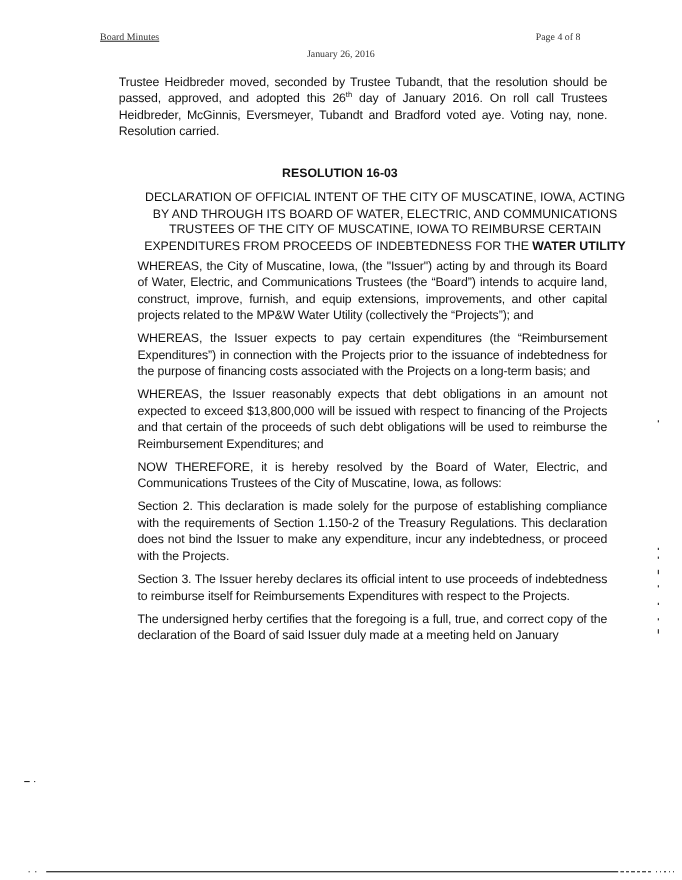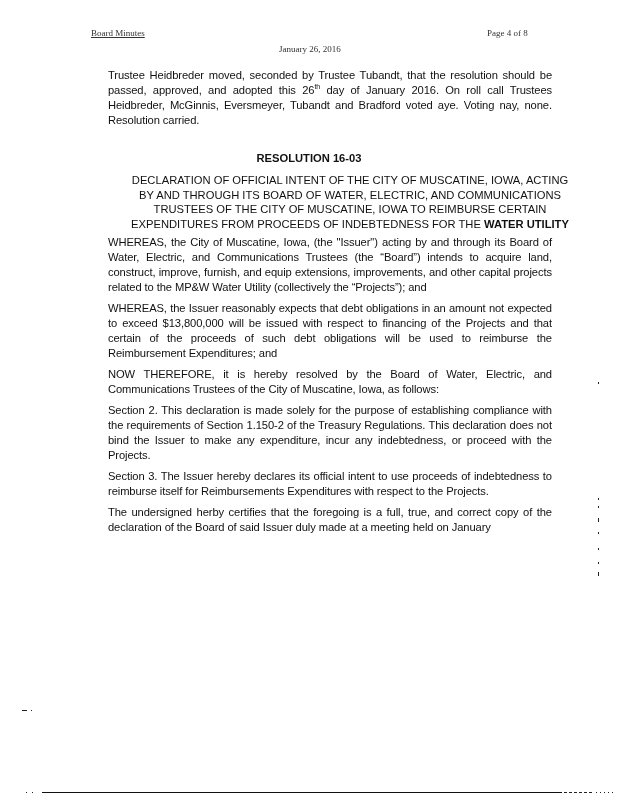--- a/index.html
+++ b/index.html
@@ -32,21 +32,21 @@
 
     .body-text {
       position: absolute;
       left: 108px;
       width: 444px;
       font-size: 11.2px;
       line-height: 15px;
       text-align: justify;
       letter-spacing: -0.1px;
     }
-    .para { margin: 0 0 6px 0; }
+    .para { margin: 0 0 6px 17px; }
 
     #p-intro { top: 68px; }
     #res-title {
       position: absolute;
       top: 152px;
       left: 0;
       width: 618px;
       text-align: center;
       font-weight: bold;
       font-size: 11.2px;
@@ -101,20 +101,21 @@
 </div>
 
 <div id="res-title">RESOLUTION 16-03</div>
 
 <div id="res-heading">
   <span>DECLARATION OF OFFICIAL INTENT OF THE CITY OF MUSCATINE, IOWA, ACTING BY AND THROUGH ITS BOARD OF WATER, ELECTRIC, AND COMMUNICATIONS TRUSTEES OF THE CITY OF MUSCATINE, IOWA TO REIMBURSE CERTAIN EXPENDITURES FROM PROCEEDS OF INDEBTEDNESS FOR THE </span><b>WATER UTILITY</b>
 </div>
 
 <div class="body-text" id="p-whereas">
   <p class="para">WHEREAS, the City of Muscatine, Iowa, (the "Issuer") acting by and through its Board of Water, Electric, and Communications Trustees (the “Board”) intends to acquire land, construct, improve, furnish, and equip extensions, improvements, and other capital projects related to the MP&amp;W Water Utility (collectively the “Projects”); and</p>
+  <p class="para">WHEREAS, the Issuer expects to pay certain expenditures (the “Reimbursement Expenditures”) in connection with the Projects prior to the issuance of indebtedness for the purpose of financing costs associated with the Projects on a long-term basis; and</p>
   <p class="para">WHEREAS, the Issuer reasonably expects that debt obligations in an amount not expected to exceed $13,800,000 will be issued with respect to financing of the Projects and that certain of the proceeds of such debt obligations will be used to reimburse the Reimbursement Expenditures; and</p>
   <p class="para">NOW THEREFORE, it is hereby resolved by the Board of Water, Electric, and Communications Trustees of the City of Muscatine, Iowa, as follows:</p>
   <p class="para">Section 2.  This declaration is made solely for the purpose of establishing compliance with the requirements of Section 1.150-2 of the Treasury Regulations. This declaration does not bind the Issuer to make any expenditure, incur any indebtedness, or proceed with the Projects.</p>
   <p class="para">Section 3.  The Issuer hereby declares its official intent to use proceeds of indebtedness to reimburse itself for Reimbursements Expenditures with respect to the Projects.</p>
   <p class="para">The undersigned herby certifies that the foregoing is a full, true, and correct copy of the declaration of the Board of said Issuer duly made at a meeting held on January</p>
 </div>
 
 <div class="margin-mark" style="left:598px;top:382px;"></div>
 <div class="margin-mark" style="left:598px;top:498px;"></div>
 <div class="margin-mark" style="left:598px;top:506px;"></div>

